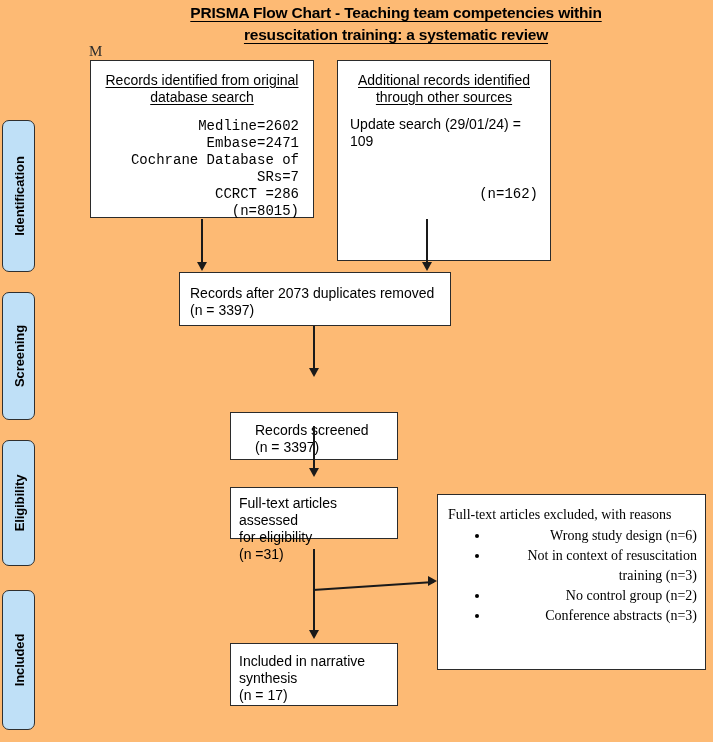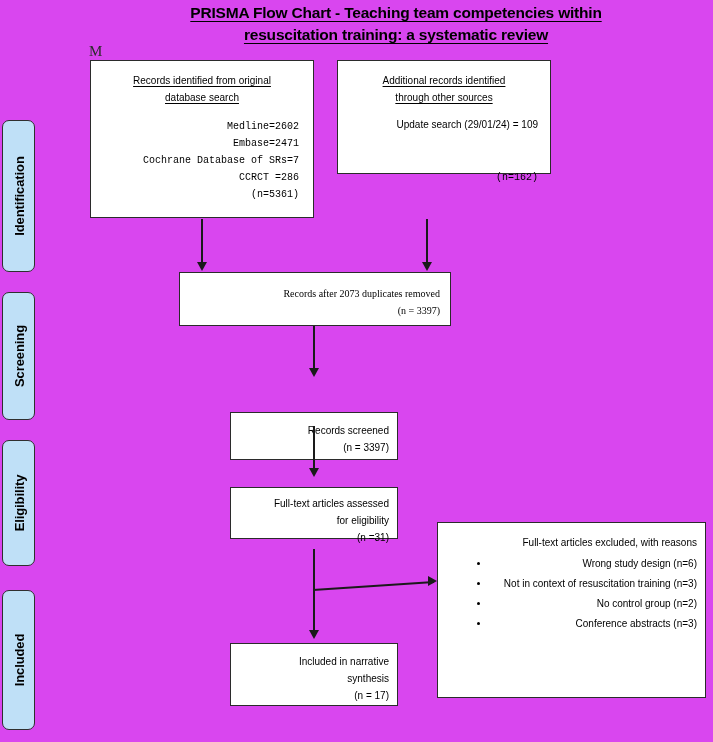--- a/index.html
+++ b/index.html
@@ -9,21 +9,21 @@
   }
   body {
     font-family: "Liberation Sans", sans-serif;
     color: #000000;
   }
   #page {
     position: relative;
     width: 713px;
     height: 742px;
     overflow: hidden;
-    background: #d946ef;
+    background: #fdba74;
   }
 
   
   .title {
     position: absolute;
     left: 96px;
     top: 2px;
     width: 600px;
     text-align: center;
     font-size: 15.5px;
@@ -72,39 +72,39 @@
   #stage-1 { top: 292px;  height: 128px; }
   #stage-2 { top: 440px;  height: 126px; }
   #stage-3 { top: 590px;  height: 140px; }
 
   
   .box {
     position: absolute;
     box-sizing: border-box;
     border: 1.4px solid #2b2b2b;
     background: #ffffff;
-    font-size: 10px;
+    font-size: 14px;
     line-height: 17px;
   }
   .box .hdr {
     display: block;
     text-align: center;
     text-decoration: underline;
     text-underline-offset: 2px;
   }
-  .box .ctr { display: block; text-align: right; }
+  .box .ctr { display: block; text-align: left; }
   .box .rgt { display: block; text-align: right; font-family: Liberation Mono, monospace; }
 
   
   #box-identified  { left: 90px;  top: 60px;  width: 224px; height: 158px; padding: 11px 14px 0 14px; }
-  #box-additional  { left: 337px; top: 60px;  width: 214px; height: 114px; padding: 11px 12px 16px 12px; }
-  #box-duplicates  { left: 179px; top: 272px; width: 272px; height: 54px;  padding: 12px 10px 0 10px; font-family: Liberation Serif, serif; }
+  #box-additional  { left: 337px; top: 60px;  width: 214px; height: 201px; padding: 11px 12px 16px 12px; }
+  #box-duplicates  { left: 179px; top: 272px; width: 272px; height: 54px;  padding: 12px 10px 0 10px; }
   #box-screened    { left: 230px; top: 378px; width: 168px; height: 48px;  padding: 9px 8px 0 24px; margin-top: 34px; }
   #box-fulltext    { left: 230px; top: 487px; width: 168px; height: 52px;  padding: 7px 8px 0 8px; }
-  #box-excluded    { left: 437px; top: 522px; width: 269px; height: 176px; padding: 11px 8px 0 10px; }
+  #box-excluded    { left: 437px; top: 494px; width: 269px; height: 176px; padding: 11px 8px 0 10px; font-family: Liberation Serif, serif; }
   #box-included    { left: 230px; top: 643px; width: 168px; height: 63px;  padding: 9px 8px 5px 8px; }
 
   #box-identified .gap { display:block; height: 12px; }
   #box-additional .gap { display:block; height: 10px; }
   #box-additional .gap2 { display:block; height: 36px; }
 
   
   .excl-list {
     margin: 3px 0 0 0;
     padding-left: 42px;
@@ -173,21 +173,21 @@
   </div>
 
   <div class="box" id="box-identified">
     <span class="hdr">Records identified from original</span>
     <span class="hdr">database search</span>
     <span class="gap"></span>
     <span class="rgt">Medline=2602</span>
     <span class="rgt">Embase=2471</span>
     <span class="rgt">Cochrane Database of SRs=7</span>
     <span class="rgt">CCRCT =286</span>
-    <span class="rgt">(n=5361)</span>
+    <span class="rgt">(n=8015)</span>
   </div>
 
   <div class="box" id="box-additional">
     <span class="hdr">Additional records identified</span>
     <span class="hdr">through other sources</span>
     <span class="gap"></span>
     <span class="ctr">Update search (29/01/24) = 109</span>
     <span class="gap2"></span>
     <span class="rgt">(n=162)</span>
   </div>

